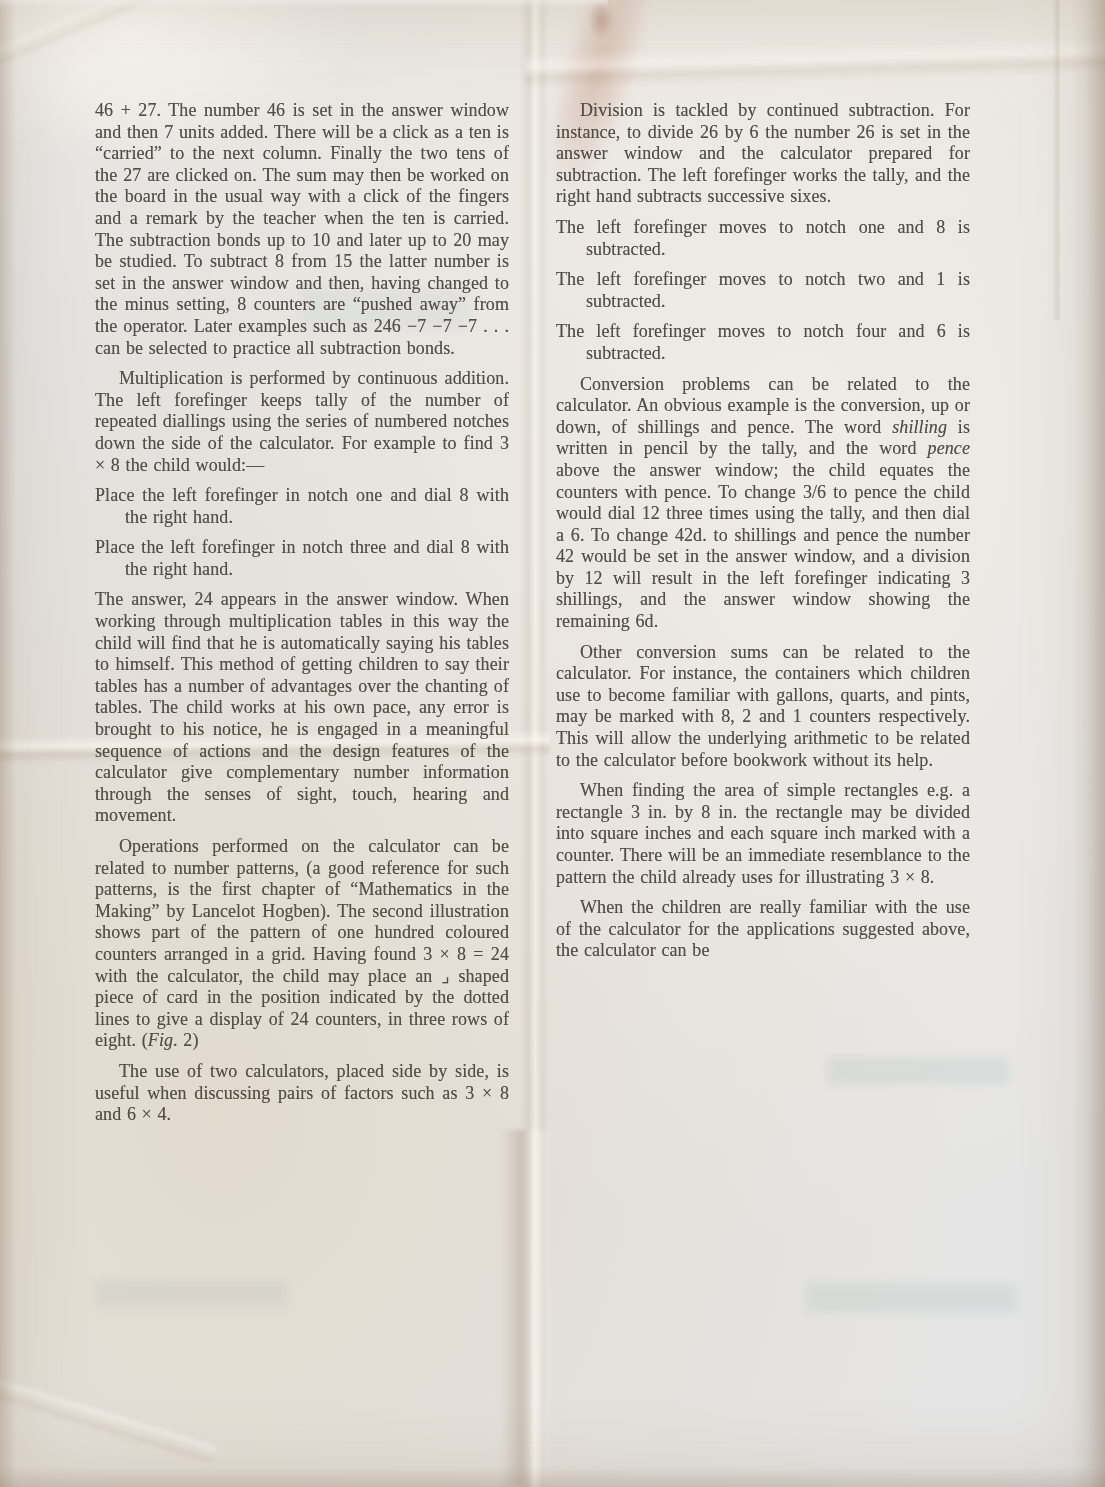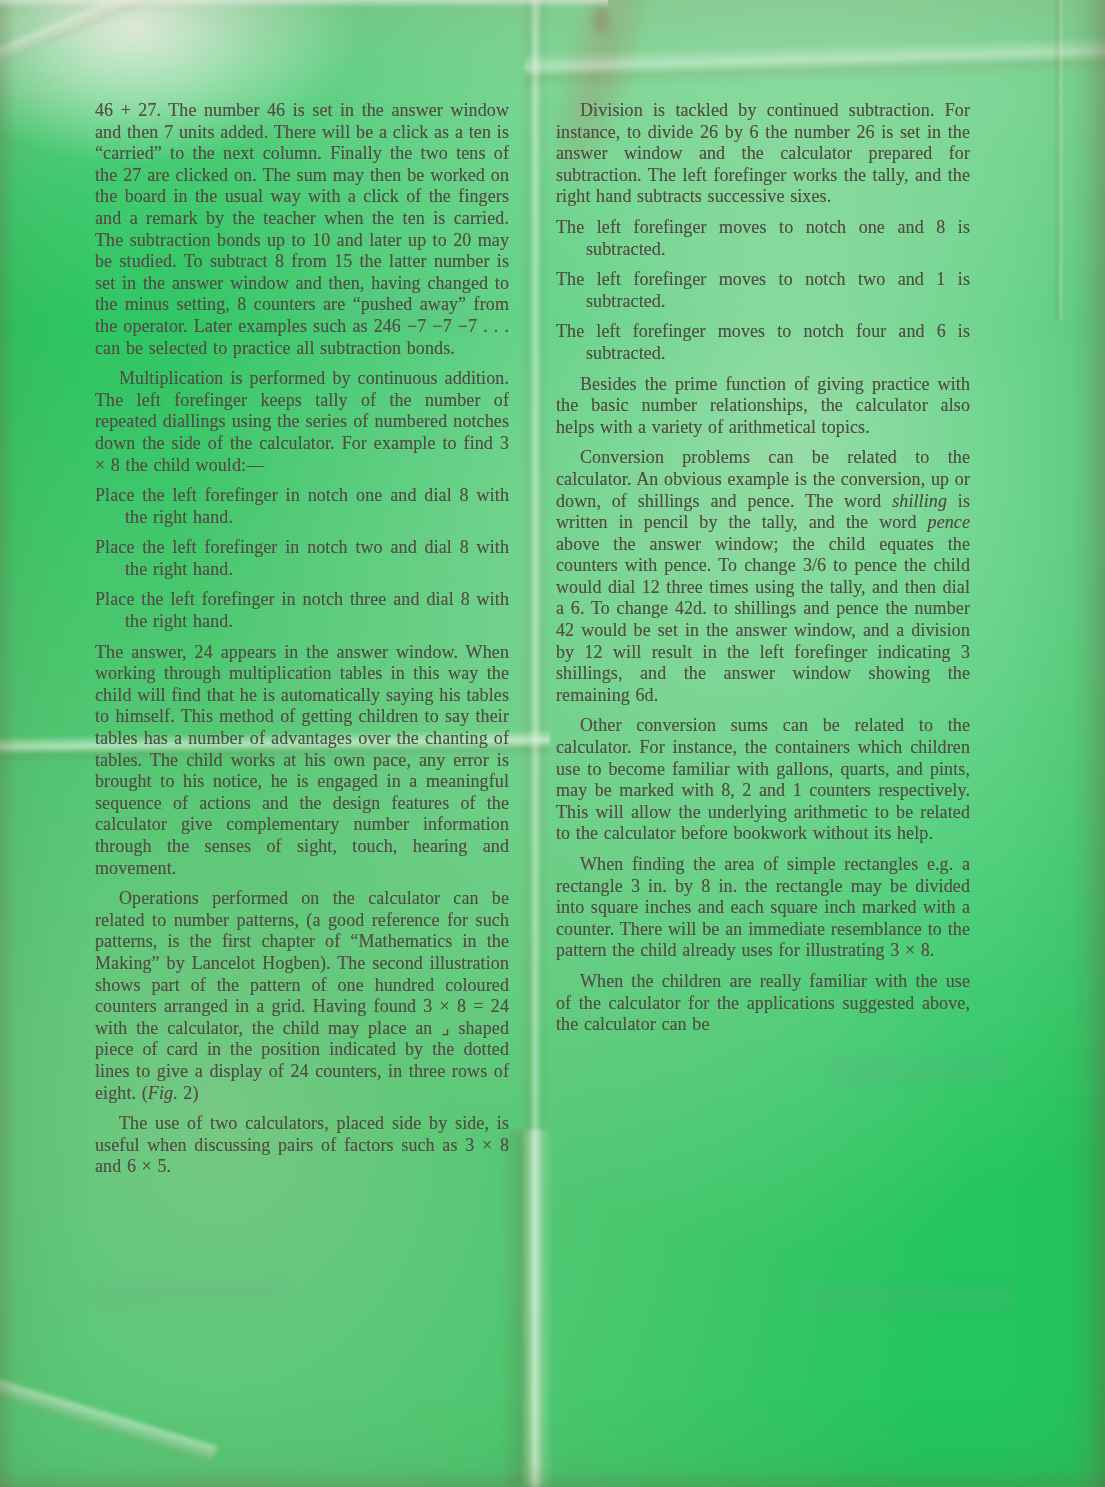--- a/index.html
+++ b/index.html
@@ -1,21 +1,21 @@
 <!DOCTYPE html>
 <html><head>
 <meta charset="utf-8">
 <style>
   html,body { margin:0; padding:0; }
   body { background:#9a9186; font-family:"Liberation Serif","DejaVu Serif",serif; }
 
   .page {
     position:relative;
     width:1105px; height:1487px;
-    background-color:#22c55e;
+    background-color:#e5e5e5;
     overflow:hidden;
     color:#534e45;
   }
 
   
   .layer { position:absolute; pointer-events:none; }
   .base-shade {
     left:0; top:0; width:100%; height:100%;
     background:
       radial-gradient(ellipse at 72% 30%, rgba(248,241,228,0.55) 0%, rgba(248,241,228,0) 55%),
@@ -135,31 +135,29 @@
   <div class="layer smudge-blue-1"></div>
   <div class="layer smudge-blue-2"></div>
   <div class="layer smudge-blue-3"></div>
   <div class="layer smudge-blue-4"></div>
   <div class="layer vignette"></div>
 
   <div class="column col-left">
       <p class=""><span>46 + 27. The number 46 is set in the answer window and then 7 units added. There will be a click as a ten is “carried” to the next column. Finally the two tens of the 27 are clicked on. The sum may then be worked on the board in the usual way with a click of the fingers and a remark by the teacher when the ten is carried. The subtraction bonds up to 10 and later up to 20 may be studied. To subtract 8 from 15 the latter number is set in the answer window and then, having changed to the minus setting, 8 counters are “pushed away” from the operator. Later examples such as 246 −7 −7 −7 . . . can be selected to practice all subtraction bonds.</span></p>
       <p class="indent"><span>Multiplication is performed by continuous addition. The left forefinger keeps tally of the number of repeated diallings using the series of numbered notches down the side of the calculator. For example to find 3 × 8 the child would:—</span></p>
       <p class="hanging"><span>Place the left forefinger in notch one and dial 8 with the right hand.</span></p>
-      <p class="hanging"><span>Place the left forefinger in notch two and dial 8 with the right hand.</span></p>
       <p class="hanging"><span>Place the left forefinger in notch three and dial 8 with the right hand.</span></p>
       <p class=""><span>The answer, 24 appears in the answer window. When working through multiplication tables in this way the child will find that he is automatically saying his tables to himself. This method of getting children to say their tables has a number of advantages over the chanting of tables. The child works at his own pace, any error is brought to his notice, he is engaged in a meaningful sequence of actions and the design features of the calculator give complementary number information through the senses of sight, touch, hearing and movement.</span></p>
       <p class="indent"><span>Operations performed on the calculator can be related to number patterns, (a good reference for such patterns, is the first chapter of “Mathematics in the Making” by Lancelot Hogben). The second illustration shows part of the pattern of one hundred coloured counters arranged in a grid. Having found 3 × 8 = 24 with the calculator, the child may place an ⌟ shaped piece of card in the position indicated by the dotted lines to give a display of 24 counters, in three rows of eight. (</span><span class="it">Fig</span><span>. 2)</span></p>
-      <p class="indent"><span>The use of two calculators, placed side by side, is useful when discussing pairs of factors such as 3 × 8 and 6 × 5.</span></p>
+      <p class="indent"><span>The use of two calculators, placed side by side, is useful when discussing pairs of factors such as 3 × 8 and 6 × 4.</span></p>
     </div>
   <div class="column col-right">
       <p class="indent"><span>Division is tackled by continued subtraction. For instance, to divide 26 by 6 the number 26 is set in the answer window and the calculator prepared for subtraction. The left forefinger works the tally, and the right hand subtracts successive sixes.</span></p>
       <p class="hanging"><span>The left forefinger moves to notch one and 8 is subtracted.</span></p>
       <p class="hanging"><span>The left forefinger moves to notch two and 1 is subtracted.</span></p>
       <p class="hanging"><span>The left forefinger moves to notch four and 6 is subtracted.</span></p>
-      <p class="indent"><span>Besides the prime function of giving practice with the basic number relationships, the calculator also helps with a variety of arithmetical topics.</span></p>
       <p class="indent"><span>Conversion problems can be related to the calculator. An obvious example is the conversion, up or down, of shillings and pence. The word </span><span class="it">shilling</span><span> is written in pencil by the tally, and the word </span><span class="it">pence</span><span> above the answer window; the child equates the counters with pence. To change 3/6 to pence the child would dial 12 three times using the tally, and then dial a 6. To change 42d. to shillings and pence the number 42 would be set in the answer window, and a division by 12 will result in the left forefinger indicating 3 shillings, and the answer window showing the remaining 6d.</span></p>
       <p class="indent"><span>Other conversion sums can be related to the calculator. For instance, the containers which children use to become familiar with gallons, quarts, and pints, may be marked with 8, 2 and 1 counters respectively. This will allow the underlying arithmetic to be related to the calculator before bookwork without its help.</span></p>
       <p class="indent"><span>When finding the area of simple rectangles e.g. a rectangle 3 in. by 8 in. the rectangle may be divided into square inches and each square inch marked with a counter. There will be an immediate resemblance to the pattern the child already uses for illustrating 3 × 8.</span></p>
       <p class="indent"><span>When the children are really familiar with the use of the calculator for the applications suggested above, the calculator can be</span></p>
     </div>
 
 </div>
 
 </body></html>

